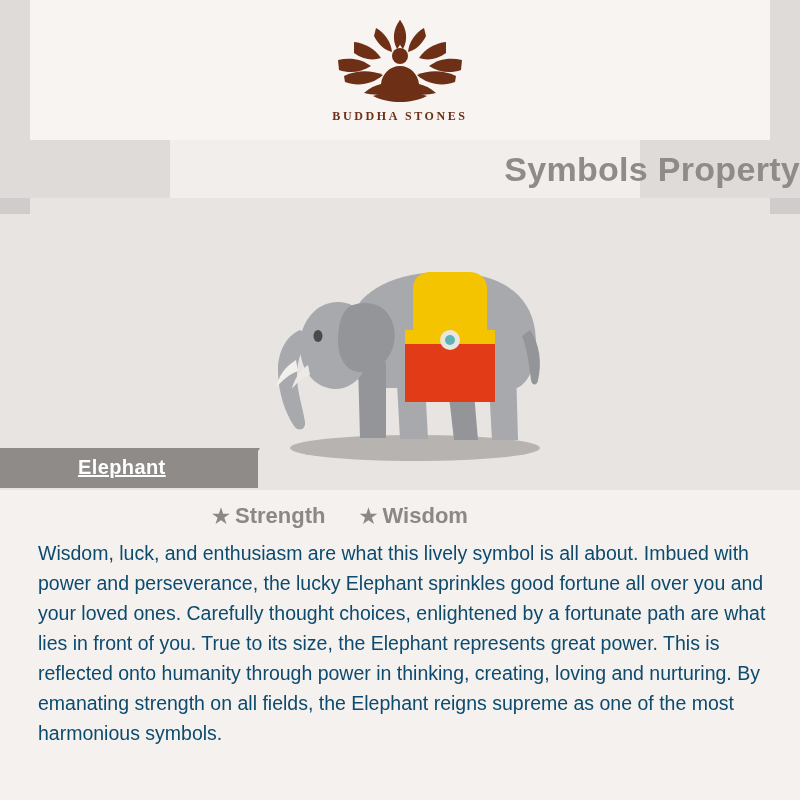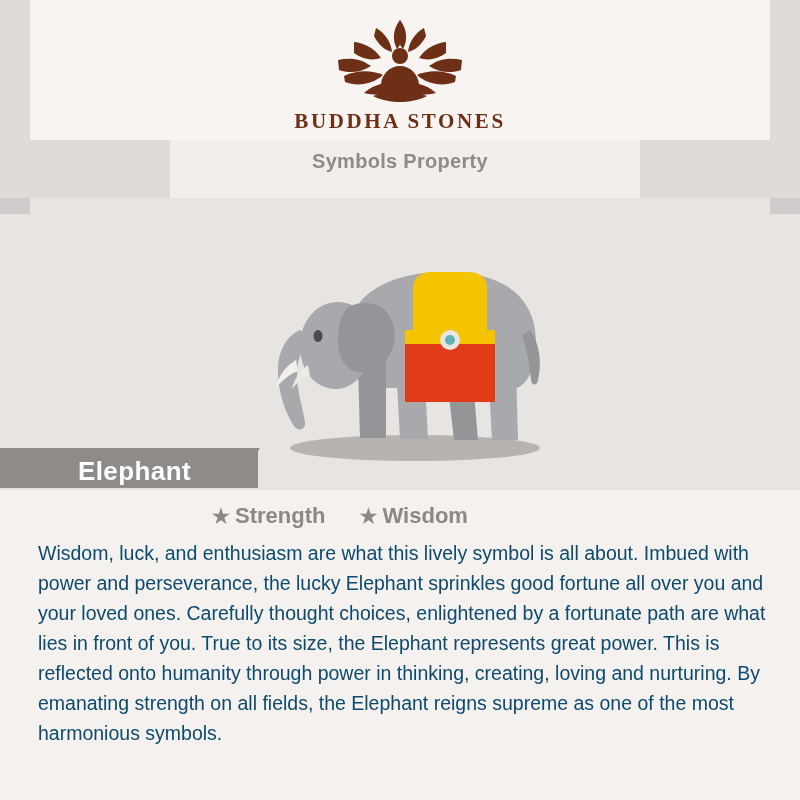--- a/index.html
+++ b/index.html
@@ -44,21 +44,21 @@
     left: 0; top: 12px;
     width: 800px;
     text-align: center;
   }
   .logo-mark {
     display: block;
     margin: 0 auto;
   }
   .brand-name {
     margin-top: 2px;
-    font-size: 21px;
+    font-size: 12px;
     letter-spacing: 2.6px;
     color: #6d2f16;
     font-weight: bold;
     font-family: "Liberation Serif", serif;
   }
   
   .title-band {
     position: absolute;
     left: 0; top: 140px;
     width: 800px;
@@ -69,22 +69,22 @@
     position: absolute;
     left: 170px; top: 140px;
     width: 470px;
     height: 58px;
     background: #f1eeeb;
   }
   .title-text {
     position: absolute;
     left: 0; top: 150px;
     width: 800px;
-    text-align: center;
-    font-size: 20px;
+    text-align: right;
+    font-size: 34px;
     font-weight: bold;
     color: #8e8b88;
     letter-spacing: 0.3px;
   }
   
   .stage {
     position: absolute;
     left: 0; top: 198px;
     width: 800px;
     height: 292px;
@@ -118,24 +118,25 @@
   .label-tab-corner {
     position: absolute;
     left: 234px; top: 448px;
     width: 0; height: 0;
     border-top: 40px solid #8e8b88;
     border-right: 26px solid transparent;
   }
   .label-text {
     position: absolute;
     left: 78px; top: 456px;
-    font-size: 26px;
+    font-size: 20px;
     font-weight: bold;
     color: #ffffff;
     letter-spacing: 0.4px;
+    text-decoration: underline;
   }
   
   .keywords {
     position: absolute;
     left: 0; top: 503px;
     width: 680px;
     text-align: center;
     font-size: 22px;
     font-weight: bold;
     color: #8b8885;

